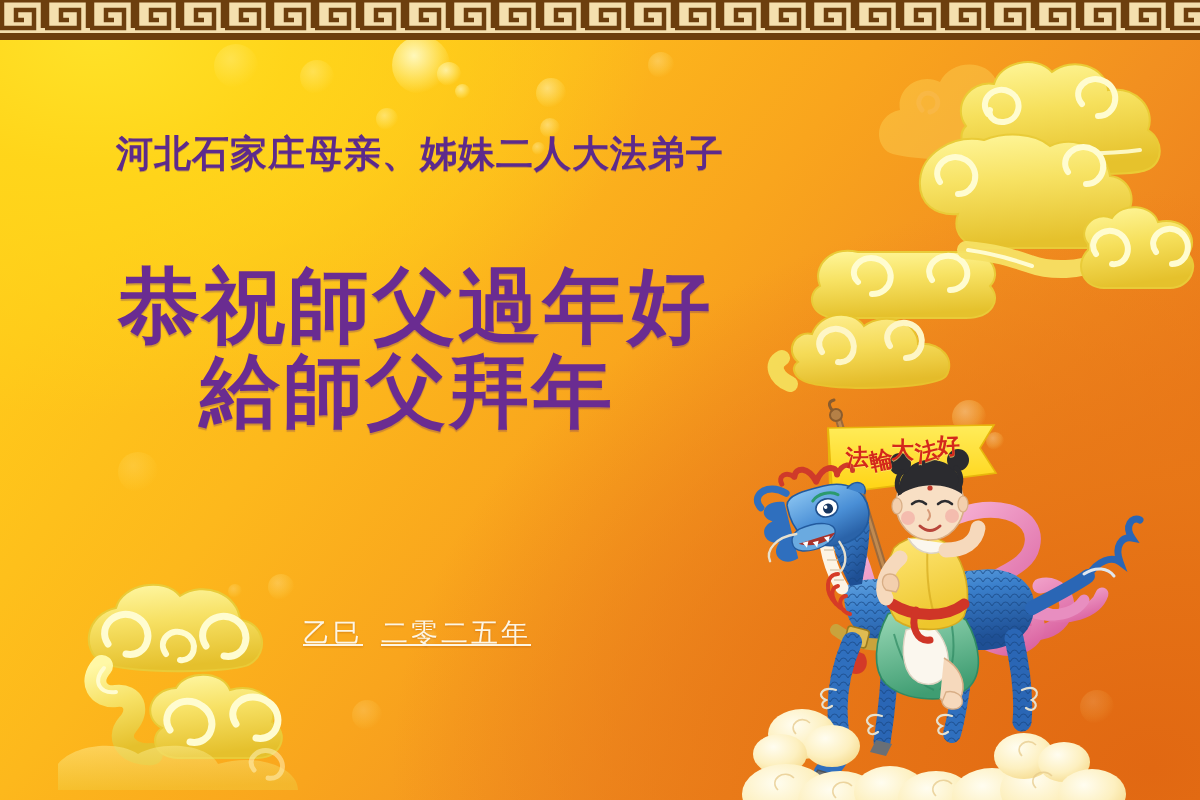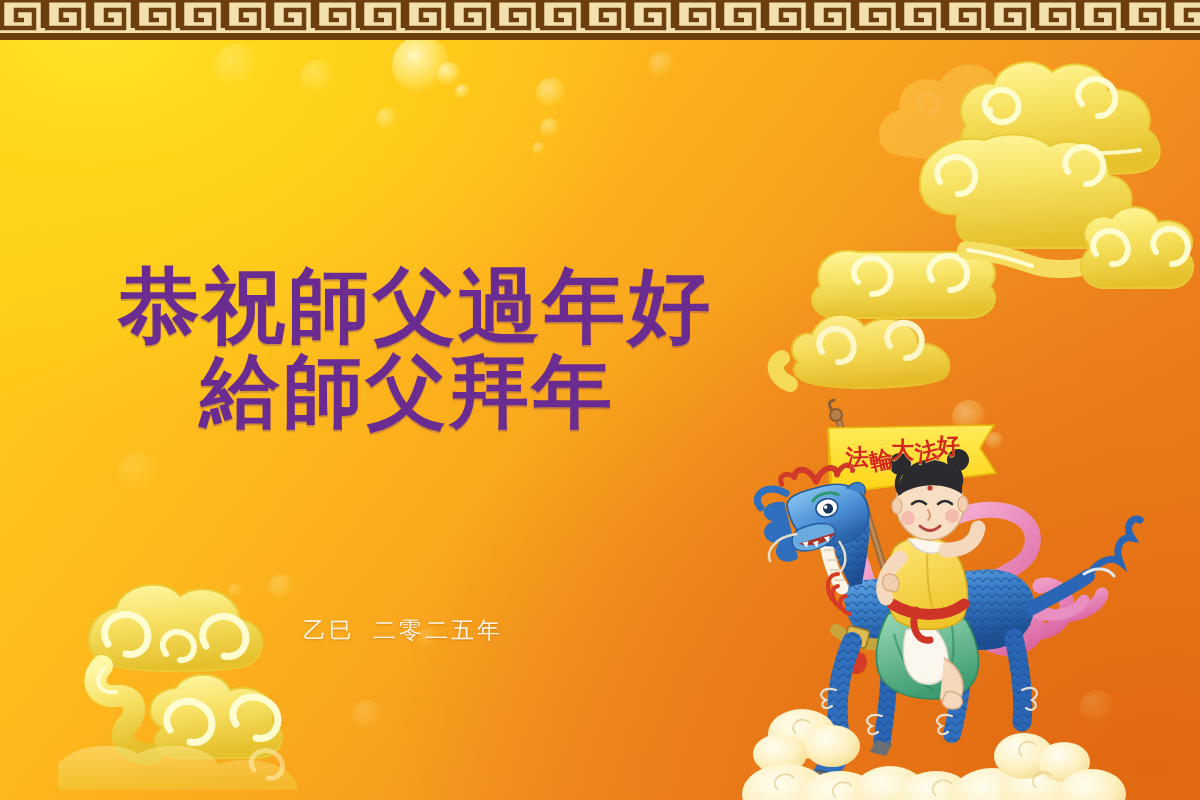--- a/index.html
+++ b/index.html
@@ -57,25 +57,26 @@
     text-shadow:0 2px 1px rgba(80,30,120,.28);
   }
   #wish-line-2{
     font-size:82px;line-height:88px;letter-spacing:3px;
     padding-left:0px;
     text-shadow:0 2px 1px rgba(80,30,120,.28);
   }
 
   #date-line{
     position:absolute;left:303px;top:615px;z-index:30;
-    font-size:23px;letter-spacing:3px;
+    font-size:27px;letter-spacing:3px;
     color:#fdf6e4;
     font-weight:500;
     white-space:nowrap;
     text-shadow:0 1px 2px rgba(160,70,10,.35);
+    text-decoration:underline;
   }
   #date-line .gap{display:inline-block;width:18px;}
 
   
   #illustration{position:absolute;left:740px;top:398px;width:400px;height:402px;z-index:25;}
   #illustration svg{display:block;overflow:visible;}
 
   #banner-text{
     position:absolute;left:845px;top:432px;z-index:27;
     width:140px;
@@ -435,20 +436,21 @@
           <path d="M282 358 c-9 -9 5 -20 14 -11"></path>
         </g>
       </g>
     </svg>
   </div>
 
   <div id="banner-text" class="cjk">
     <span class="c1">法</span><span class="c2">輪</span><span class="c3">大</span><span class="c4">法</span><span class="c5">好</span>
   </div>
 
+  <div id="greeting-from" class="cjk">河北石家庄母亲、姊妹二人大法弟子</div>
 
   <div id="main-wish">
     <div id="wish-line-2" class="cjk">恭祝師父過年好</div>
     <div id="wish-line-1" class="cjk">給師父拜年</div>
   </div>
 
   <div id="date-line" class="cjk">
     <span>乙巳</span><span class="gap"></span><span>二零二五年</span>
   </div>
 

